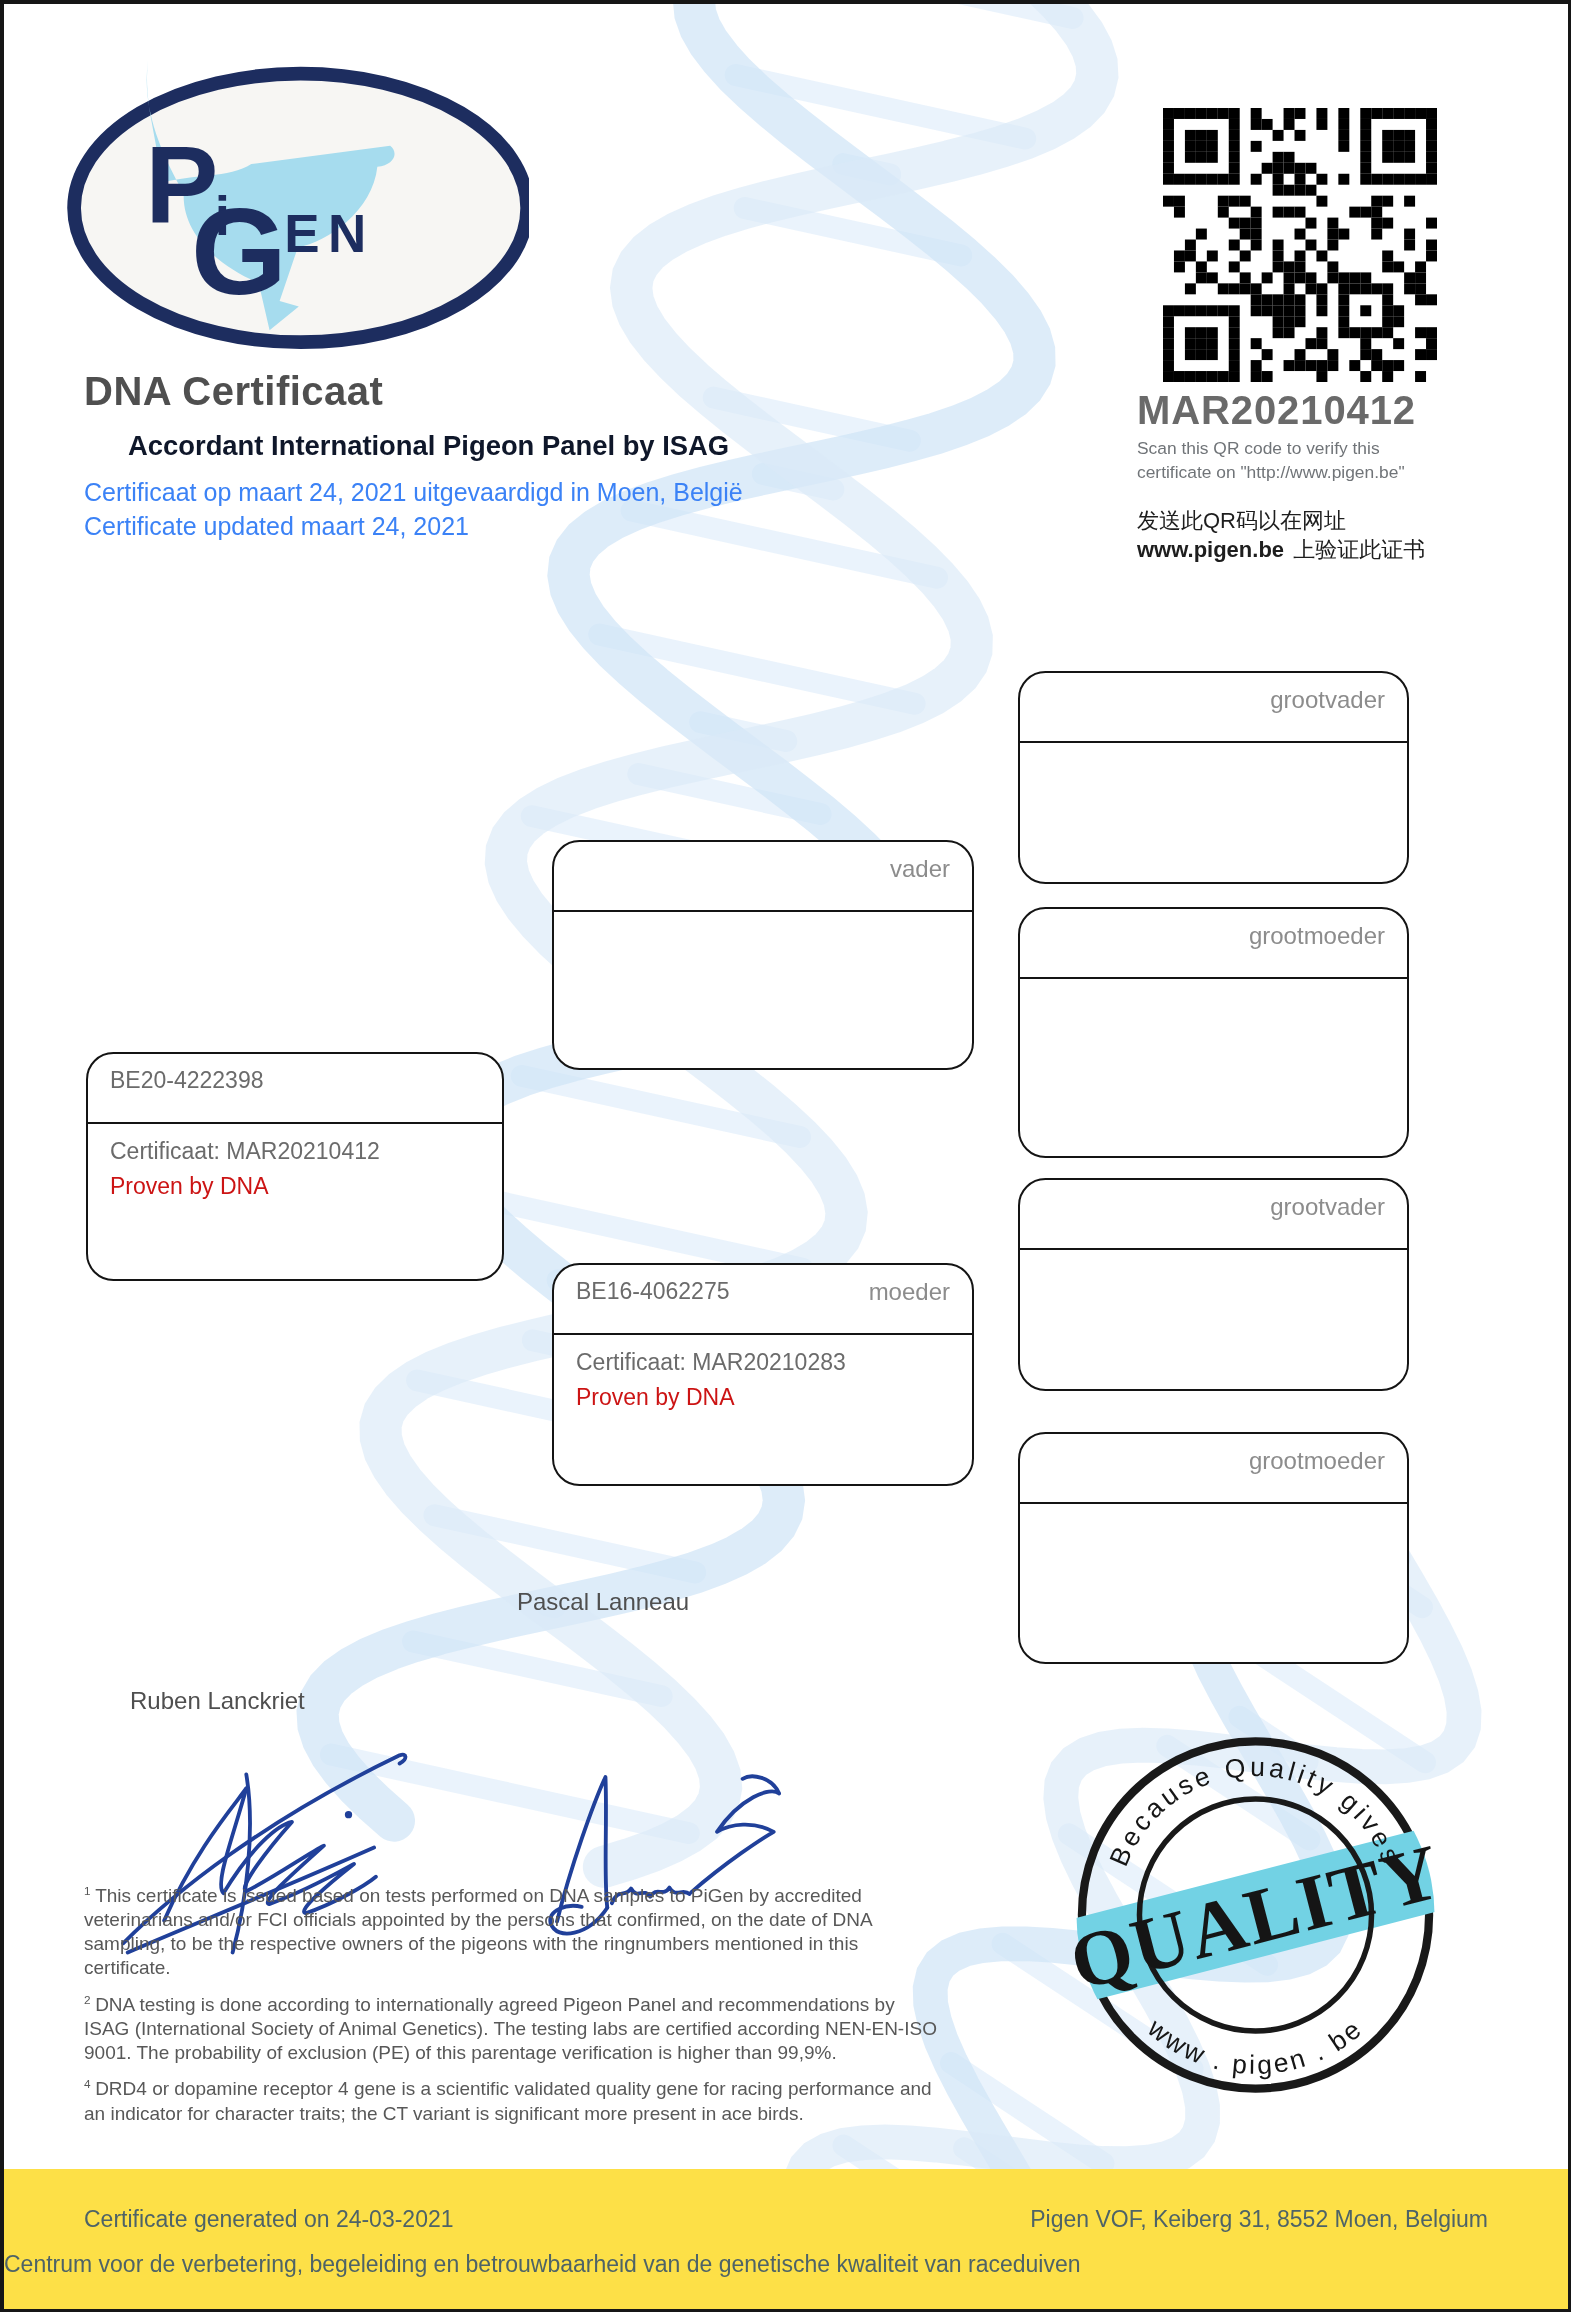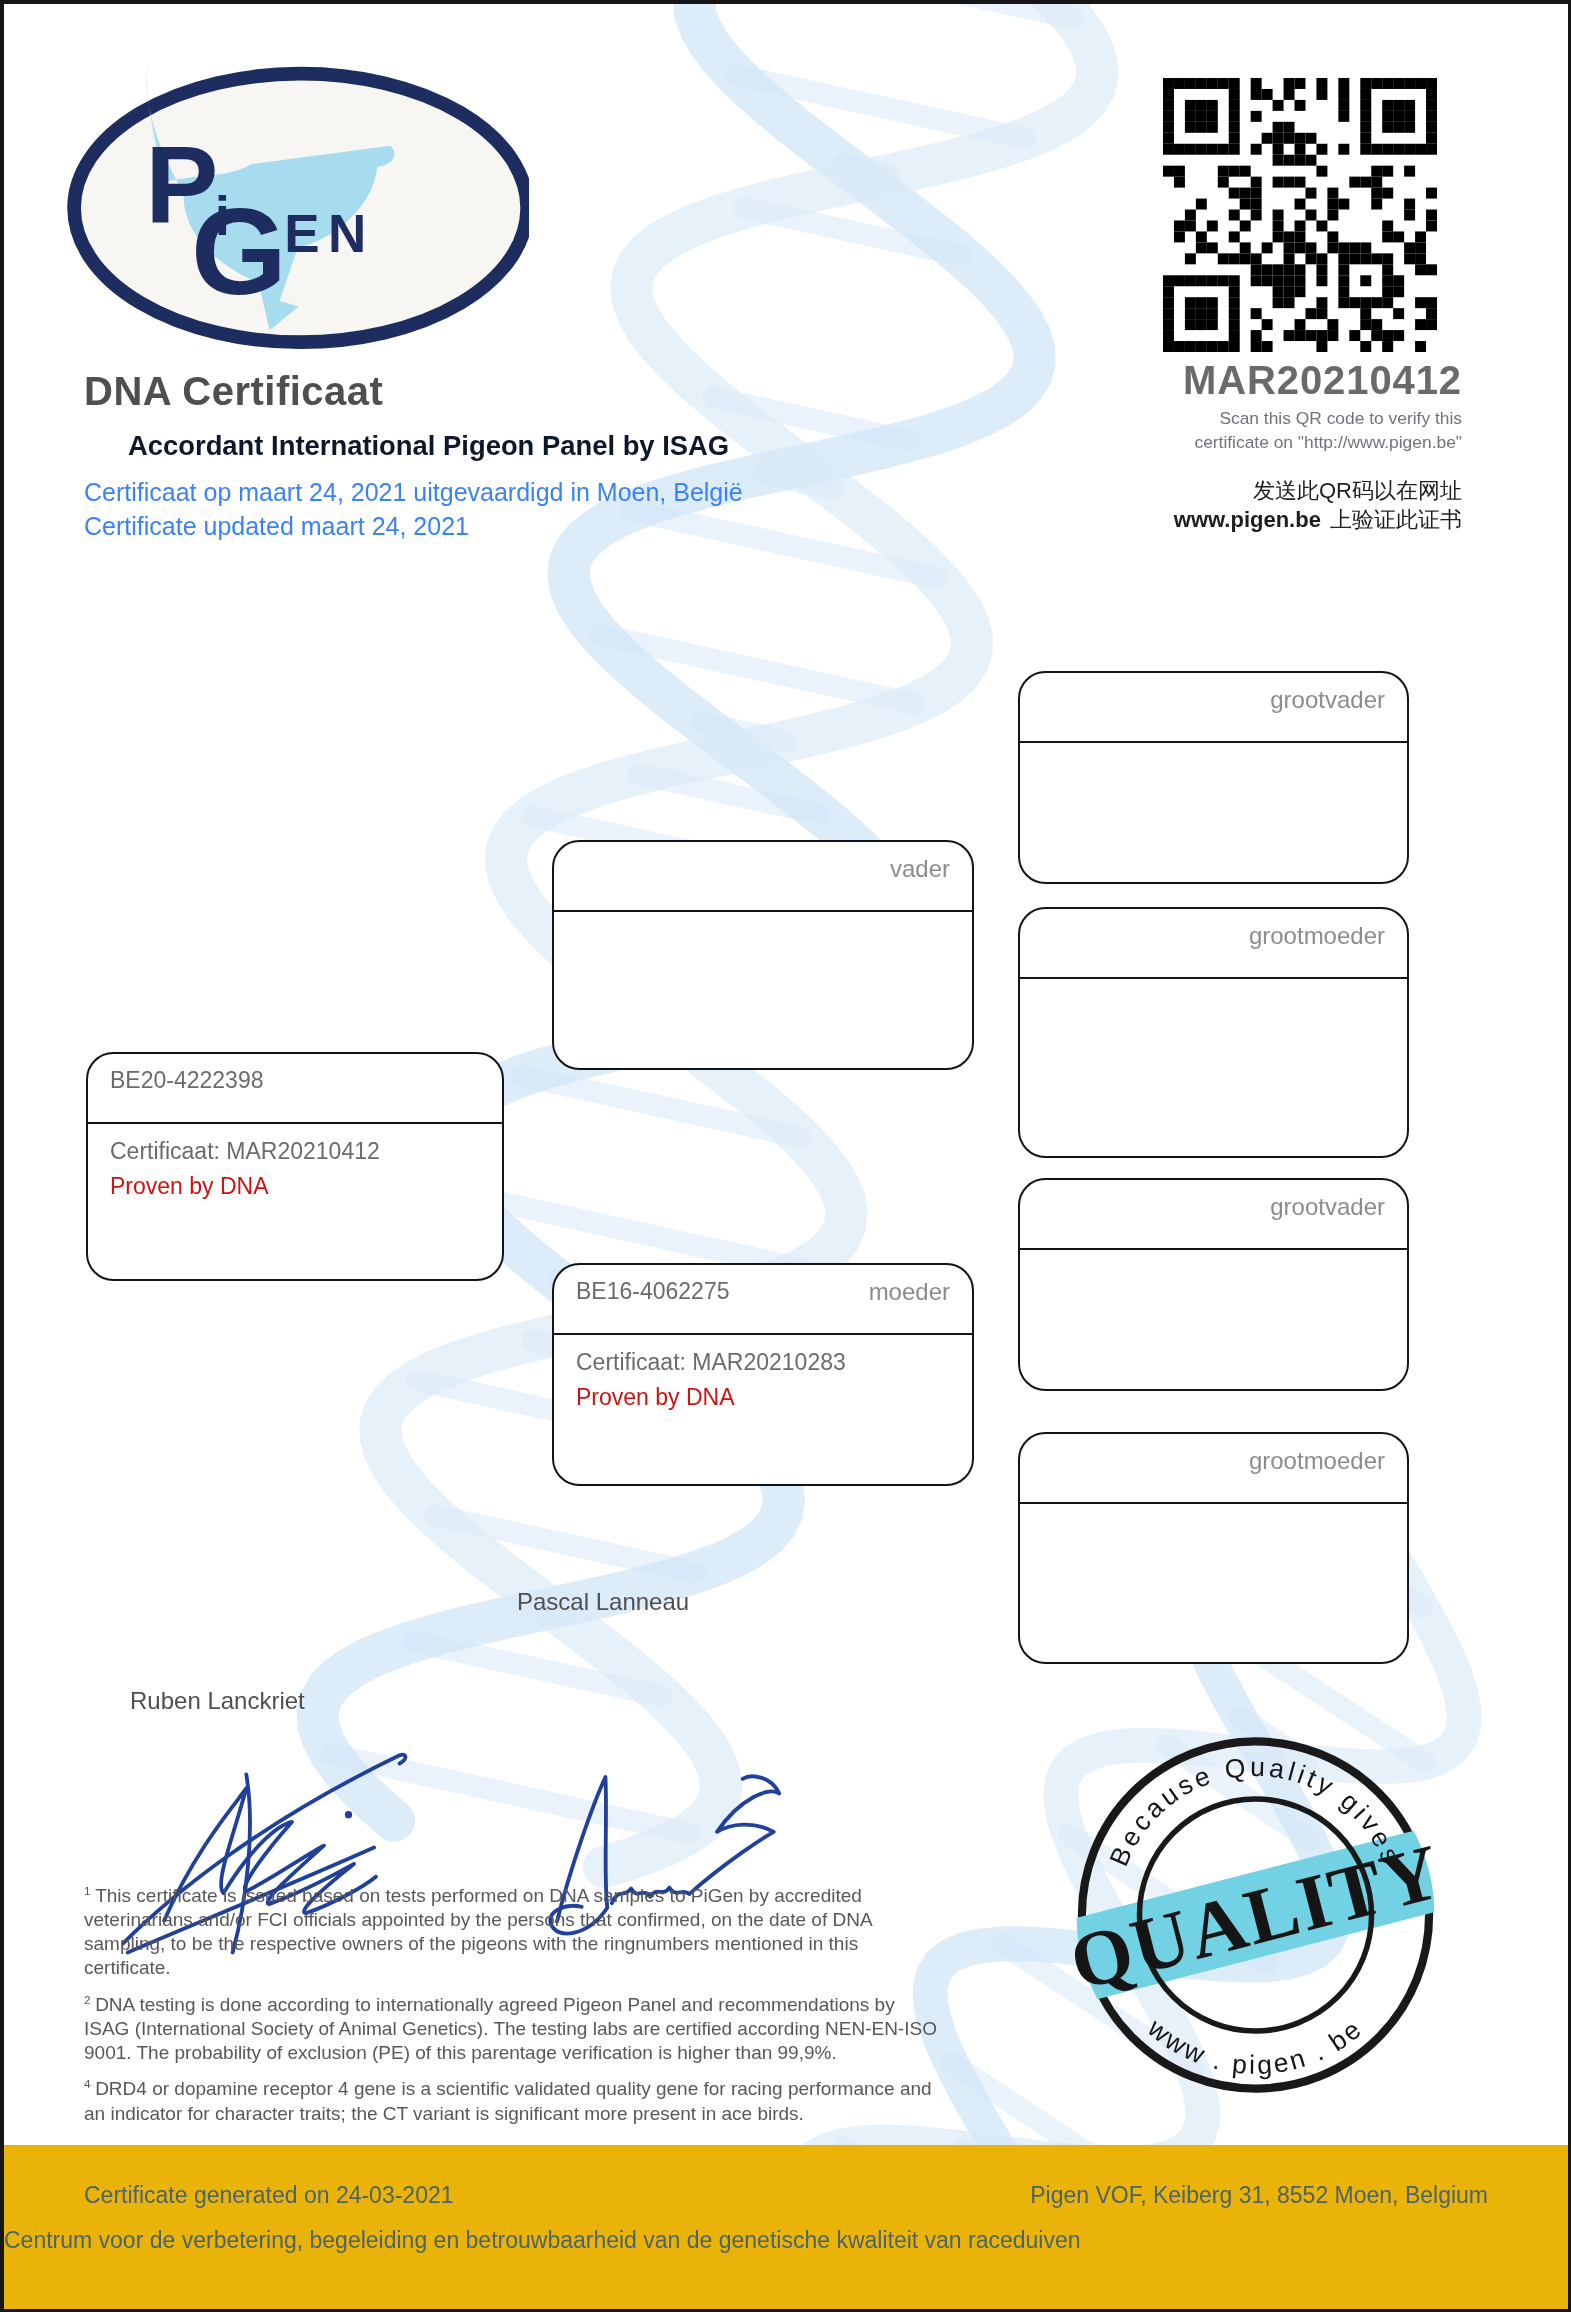--- a/index.html
+++ b/index.html
@@ -19,21 +19,21 @@
   #wm{position:absolute;left:0;top:0;pointer-events:none;}
 
   
   .title{left:80px;top:365px;font-size:40px;font-weight:bold;color:#4f4f4f;letter-spacing:0.5px;}
   .subtitle{left:80px;top:426px;font-size:27.4px;font-weight:bold;color:#0f172a;margin-left:44px;}
   .dates{left:80px;top:471px;font-size:25px;line-height:34px;color:#3b82f6;}
   .verify{left:80px;top:567px;font-size:24px;line-height:31px;color:#666666;}
   .verify sup{font-size:60%;}
 
   
-  .qr-col{left:1133px;top:74px;width:325px;text-align:right;}
+  .qr-col{left:1133px;top:104px;width:325px;text-align:left;}
   #qr{margin:0 auto;background:#ffffff;}
   .qr-num{margin-top:5.5px;font-size:40px;font-weight:bold;color:#6a6a6a;letter-spacing:0.9px;}
   .qr-scan{margin-top:3.7px;font-size:17.4px;line-height:24px;color:#707478;}
   .qr-cn{margin-top:22px;font-size:22px;line-height:29px;color:#1e1e1e;}
   .qr-cn .www{font-weight:bold;margin-right:9.1px;}
 
   
   .pbox{position:absolute;background:#ffffff;border:2.7px solid #141414;border-radius:27.4px;box-sizing:border-box;}
   .pbox .hdr{position:absolute;left:0;right:0;top:0;height:80px;display:flex;align-items:flex-start;padding:12.8px 22px 0 22px;box-sizing:border-box;}
   .pbox .ring{font-size:23px;color:#6b6b6b;}
@@ -50,21 +50,21 @@
 
   
   .fns{left:80px;top:1875px;width:859px;}
   .fns p{margin:0 0 7.3px 0;font-size:19px;line-height:24px;color:#585858;}
   .fns sup{font-size:62%;margin-right:4.6px;}
 
   
   .stamp{position:absolute;left:1064px;top:1710px;}
 
   
-  .footer{position:absolute;left:0;right:0;bottom:0;height:164px;background:#eab308;}
+  .footer{position:absolute;left:0;right:0;bottom:0;height:140px;background:#fde047;}
   .footer .gen{position:absolute;left:80px;top:37px;font-size:23px;color:#4e6367;}
   .footer .comp{position:absolute;right:80px;top:37px;font-size:23px;color:#4e6367;}
   .footer .tag{position:absolute;left:0;right:0;top:82px;font-size:23px;color:#4e6367;}
 </style>
 </head>
 <body>
 
 <div class="page">
 
   <svg id="wm" width="1572" height="2313" viewBox="0 0 1720 2531">

